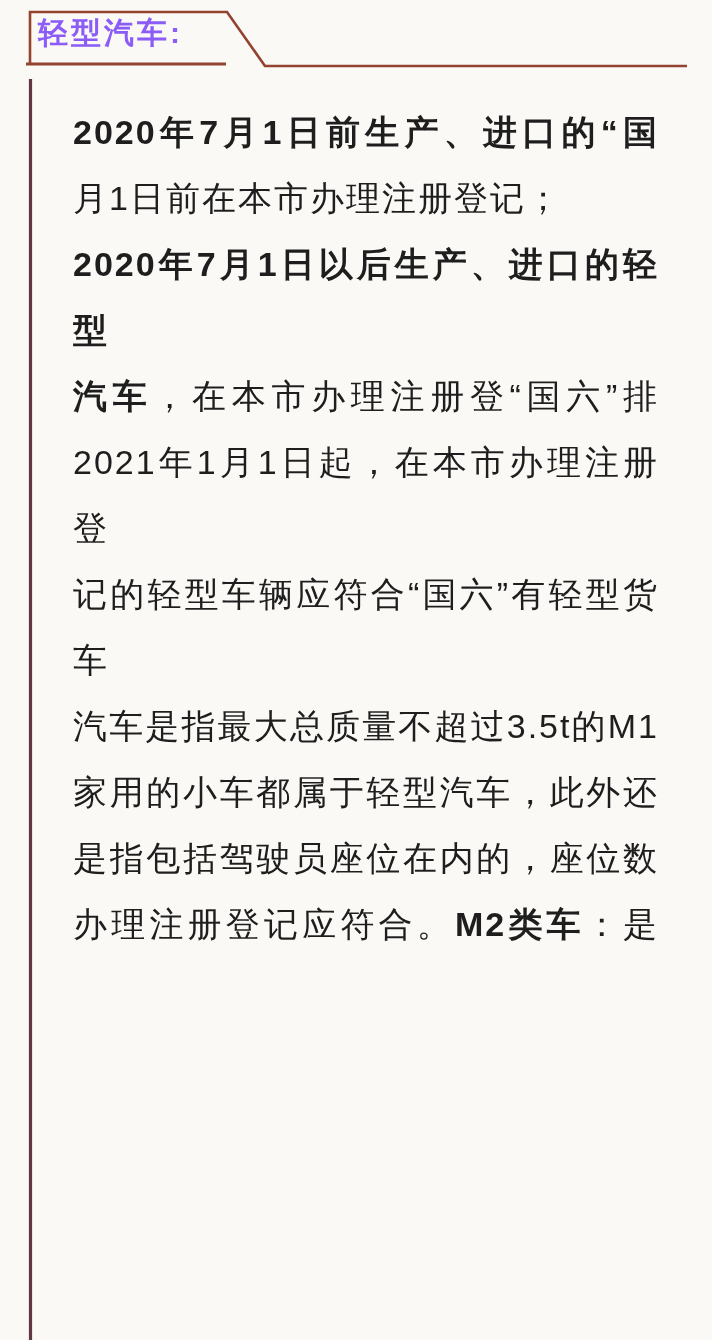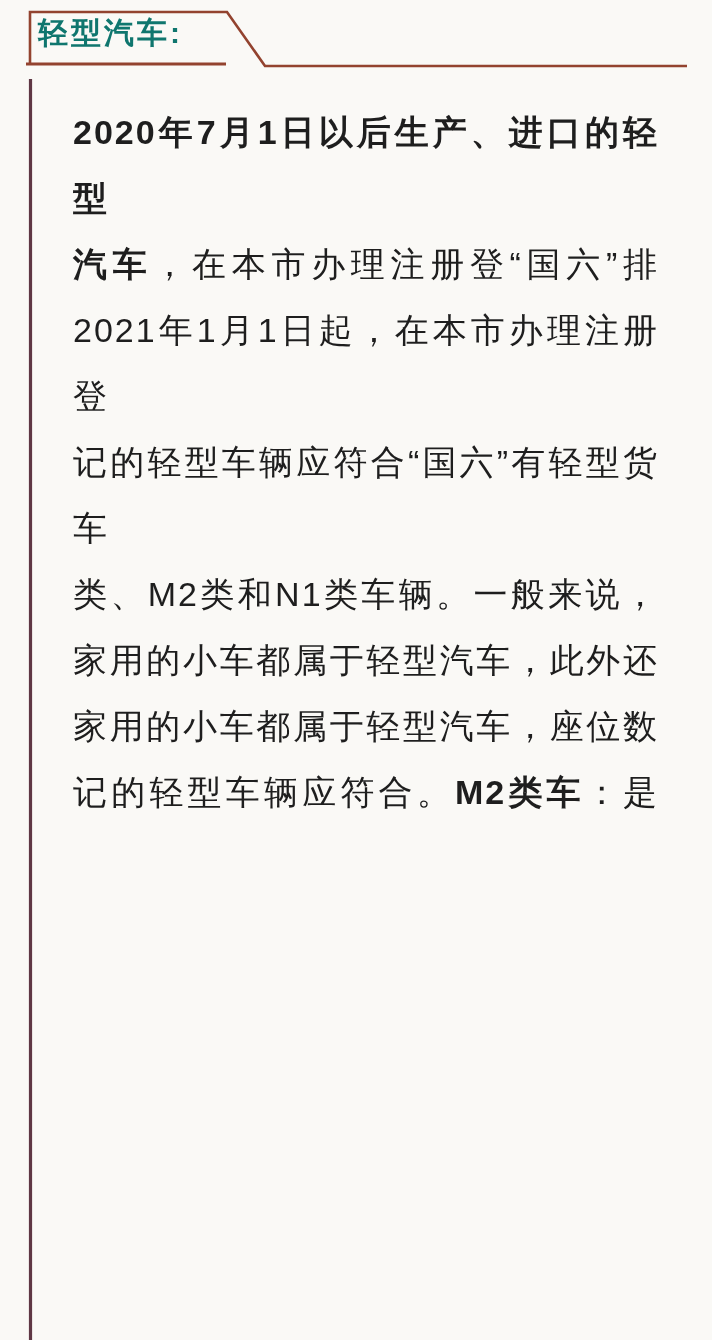--- a/index.html
+++ b/index.html
@@ -25,21 +25,21 @@
   .badge-label {
     position: absolute;
     left: 38px;
     top: 13px;
     height: 40px;
     display: flex;
     align-items: center;
     font-size: 30px;
     font-weight: 700;
     letter-spacing: 3px;
-    color: #0f766e;
+    color: #8b5cf6;
     font-family: "Liberation Sans", sans-serif;
   }
   .article {
     position: absolute;
     left: 73px;
     top: 99px;
     width: 586px;
     font-size: 34px;
     line-height: 66px;
     letter-spacing: 2px;
@@ -65,21 +65,23 @@
   <path d="M 30 63.5 L 30 12 L 227 12 L 265 66 L 687 66" fill="none" stroke="#93432f" stroke-width="2.6"></path>
 
   <path d="M 26 64 L 226 64" fill="none" stroke="#93432f" stroke-width="3.2"></path>
 
   <path d="M 30.5 79 L 30.5 1340" fill="none" stroke="#5f3744" stroke-width="3.2"></path>
 </svg>
 
 <div class="badge-label">轻型汽车:</div>
 
 <div class="article">
+    <div class="tline"><span class="b">2020年7月1日前生产、进口的“国</span></div>
+    <div class="tline end"><span>月1日前在本市办理注册登记；</span></div>
     <div class="tline"><span class="b">2020年7月1日以后生产、进口的轻型</span></div>
     <div class="tline"><span class="b">汽车</span><span>，在本市办理注册登“国六”排</span></div>
     <div class="tline"><span>2021年1月1日起，在本市办理注册登</span></div>
     <div class="tline"><span>记的轻型车辆应符合“国六”有轻型货车</span></div>
-    <div class="tline"><span>类、M2类和N1类车辆。一般来说，</span></div>
+    <div class="tline"><span>汽车是指最大总质量不超过3.5t的M1</span></div>
     <div class="tline"><span>家用的小车都属于轻型汽车，此外还</span></div>
-    <div class="tline"><span>家用的小车都属于轻型汽车，座位数</span></div>
-    <div class="tline"><span>记的轻型车辆应符合。</span><span class="b">M2类车</span><span>：是</span></div>
+    <div class="tline"><span>是指包括驾驶员座位在内的，座位数</span></div>
+    <div class="tline"><span>办理注册登记应符合。</span><span class="b">M2类车</span><span>：是</span></div>
   </div>
 
 </body></html>

